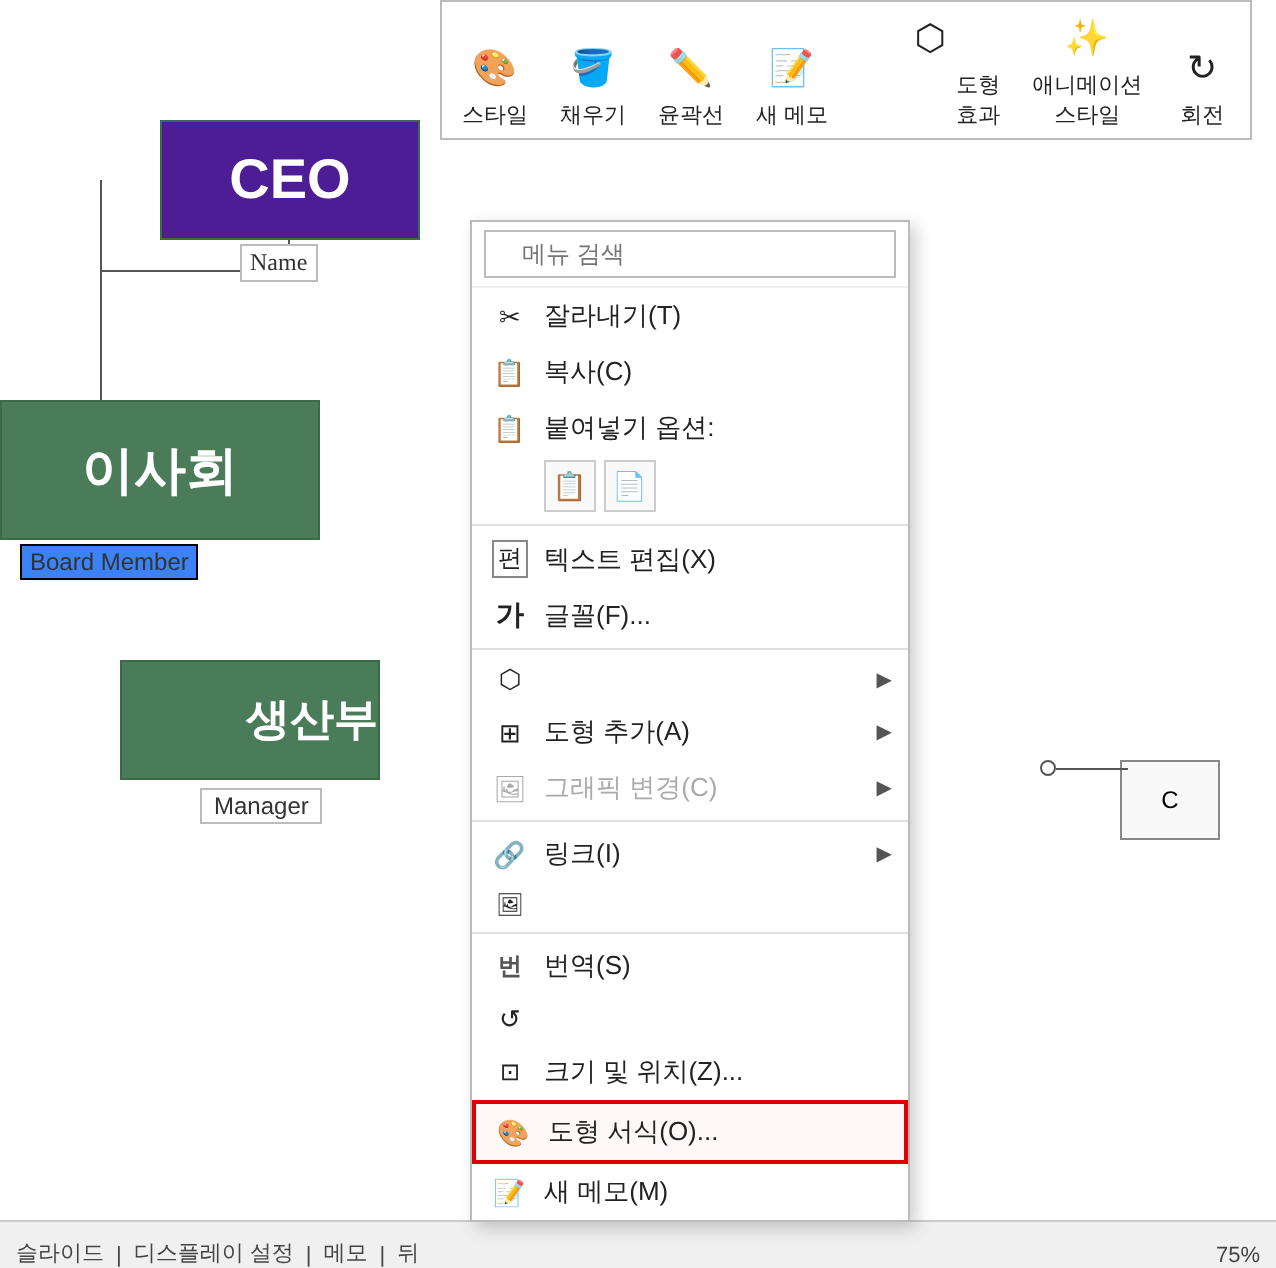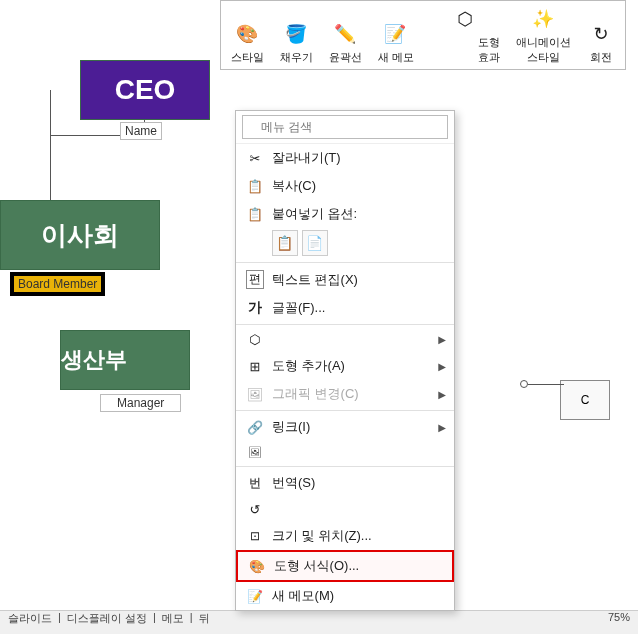--- a/index.html
+++ b/index.html
@@ -38,20 +38,21 @@
       font-weight: bold;
     }
     .shape-ceo-label {
       position: absolute;
       top: 122px; left: 120px;
       font-size: 12px;
       color: #333;
       background: white;
       padding: 1px 4px;
       border: 1px solid #bbb;
+      font-family: Liberation Serif, serif;
     }
 
     .shape-board {
       position: absolute;
       top: 200px; left: 0px;
       width: 160px;
       height: 70px;
       background: #4a7c59;
       border: 1.5px solid #3a6a48;
       display: flex;
@@ -59,46 +60,46 @@
       justify-content: center;
       color: white;
       font-size: 26px;
       font-weight: bold;
     }
     .shape-board-label {
       position: absolute;
       top: 272px; left: 10px;
       font-size: 12px;
       color: #333;
-      background: #eab308;
+      background: #3b82f6;
       padding: 1px 4px;
-      border: 4px solid #000000;
+      border: 1px solid #000000;
     }
 
     .shape-production {
       position: absolute;
       top: 330px; left: 60px;
       width: 130px;
       height: 60px;
       background: #4a7c59;
       border: 1.5px solid #3a6a48;
       display: flex;
       align-items: center;
-      justify-content: flex-start;
+      justify-content: flex-end;
       color: white;
       font-size: 22px;
       font-weight: bold;
     }
     .shape-production-label {
       position: absolute;
       top: 394px; left: 100px;
       font-size: 12px;
       color: #333;
       background: white;
-      padding: 1px 16px;
+      padding: 1px 6px;
       border: 1px solid #bbb;
     }
 
     
     .connector-h {
       position: absolute;
       background: #555;
       height: 1px;
     }
     .connector-v {
@@ -119,21 +120,21 @@
 
     
     .status-bar {
       position: absolute;
       bottom: 0; left: 0;
       width: 638px;
       height: 24px;
       background: #f0f0f0;
       border-top: 1px solid #ccc;
       display: flex;
-      align-items: flex-start;
+      align-items: flex-end;
       padding: 0 8px;
       font-size: 11px;
       color: #444;
       gap: 6px;
     }
     .status-bar-item {
       display: flex;
       align-items: center;
       gap: 2px;
     }

